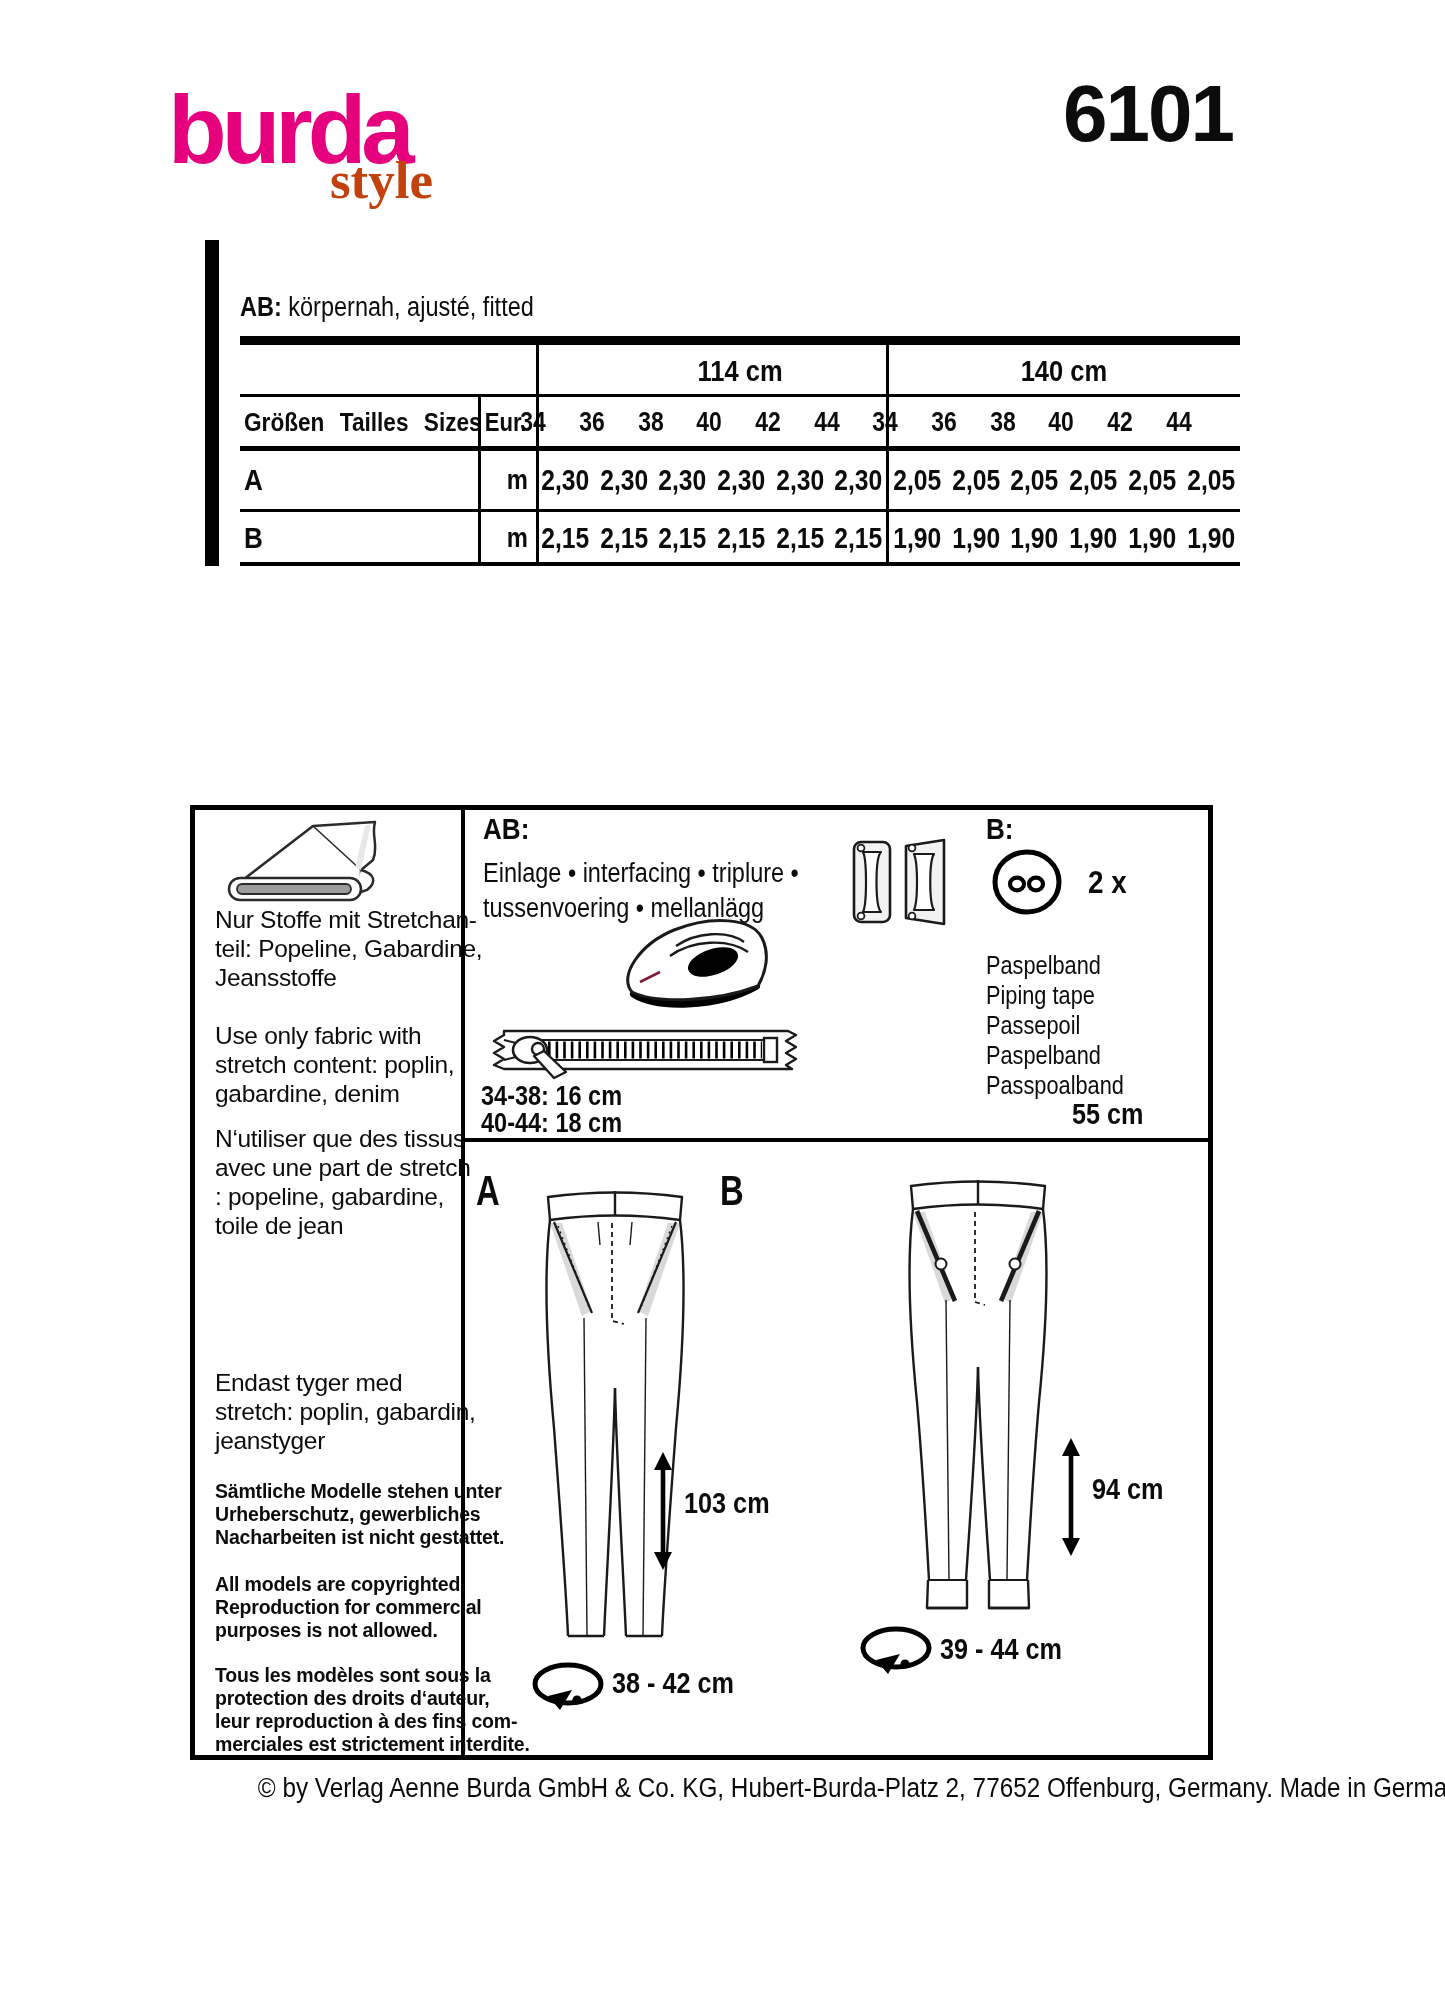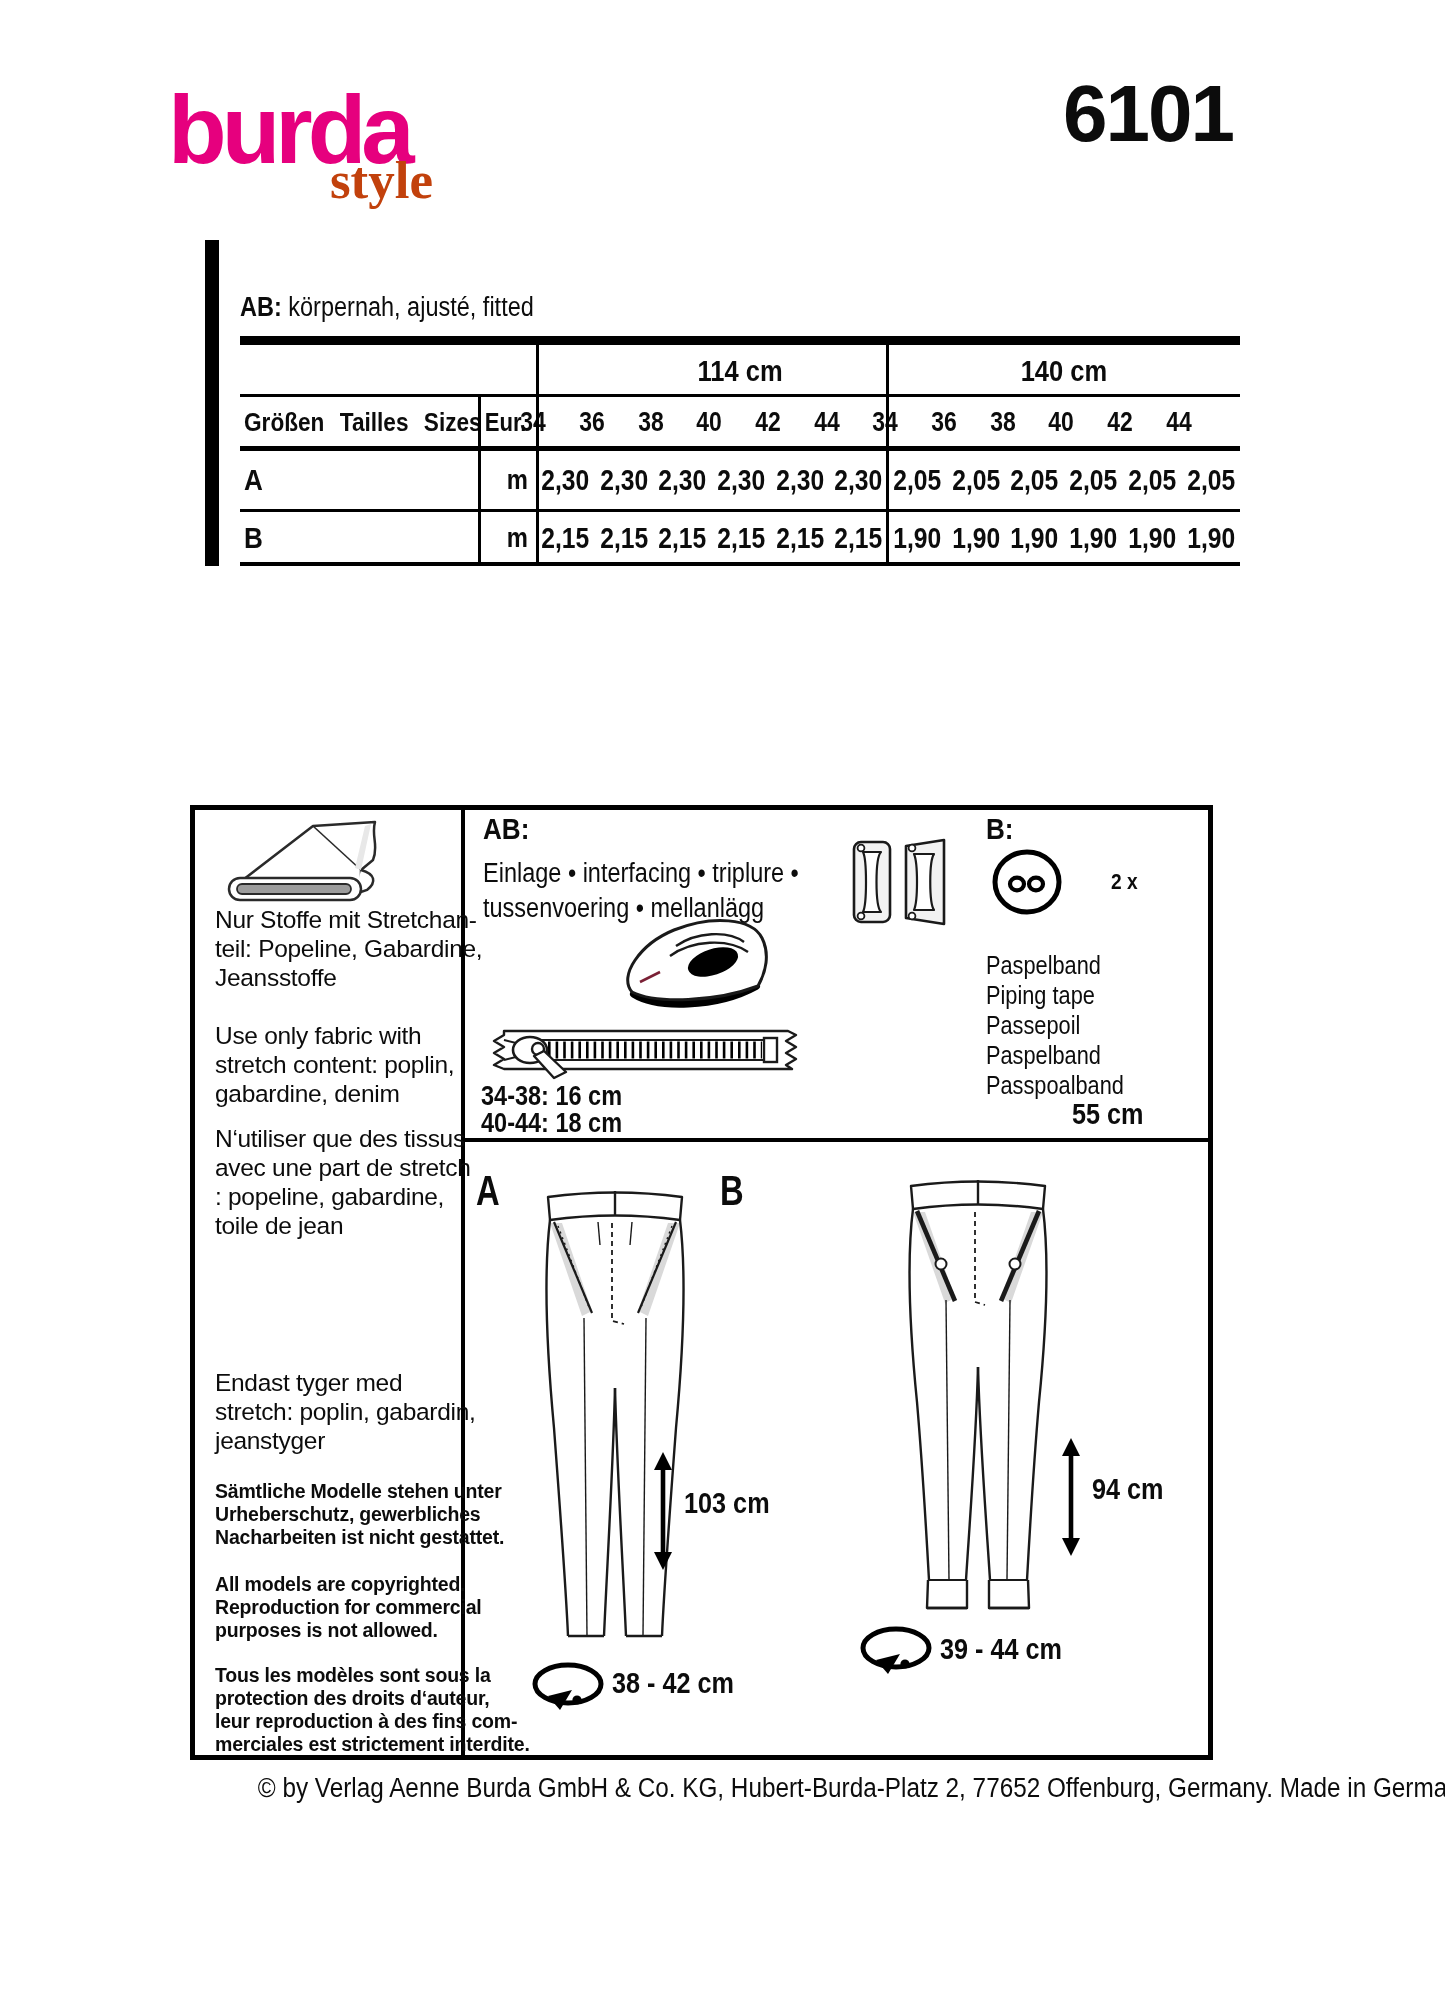--- a/index.html
+++ b/index.html
@@ -194,21 +194,21 @@
   <div class="abs b" style="left:481px;top:1083px;font-size:27px;line-height:27px;"><span class="cxl">34-38: 16 cm</span></div>
   <div class="abs b" style="left:481px;top:1110px;font-size:27px;line-height:27px;"><span class="cxl">40-44: 18 cm</span></div>
 
   <div class="abs b" style="left:986px;top:810px;font-size:30px;line-height:38px;"><span class="cxl">B:</span></div>
 
   <svg class="abs" style="left:990px;top:846px;" width="74" height="72" viewBox="0 0 74 72">
     <ellipse cx="37" cy="36" rx="32" ry="30" fill="#fff" stroke="#000" stroke-width="5"></ellipse>
     <ellipse cx="27" cy="38" rx="7" ry="6.4" fill="#fff" stroke="#000" stroke-width="4.2"></ellipse>
     <ellipse cx="46" cy="38" rx="7" ry="6.4" fill="#fff" stroke="#000" stroke-width="4.2"></ellipse>
   </svg>
-  <div class="abs b" style="left:1088px;top:862px;font-size:22px;line-height:40px;margin-left:23px;"><span class="cxl">2 x</span></div>
+  <div class="abs b" style="left:1088px;top:862px;font-size:32px;line-height:40px;"><span class="cxl">2 x</span></div>
 
   <div class="abs" style="left:986px;top:950px;font-size:25px;">
     <div class="ln" style="height:30px;line-height:30px;"><span class="cxl">Paspelband</span></div>
     <div class="ln" style="height:30px;line-height:30px;"><span class="cxl">Piping tape</span></div>
     <div class="ln" style="height:30px;line-height:30px;"><span class="cxl">Passepoil</span></div>
     <div class="ln" style="height:30px;line-height:30px;"><span class="cxl">Paspelband</span></div>
     <div class="ln" style="height:30px;line-height:30px;"><span class="cxl">Passpoalband</span></div>
   </div>
   <div class="abs b" style="left:1072px;top:1098px;font-size:29px;line-height:32px;"><span class="cxl">55 cm</span></div>
 

